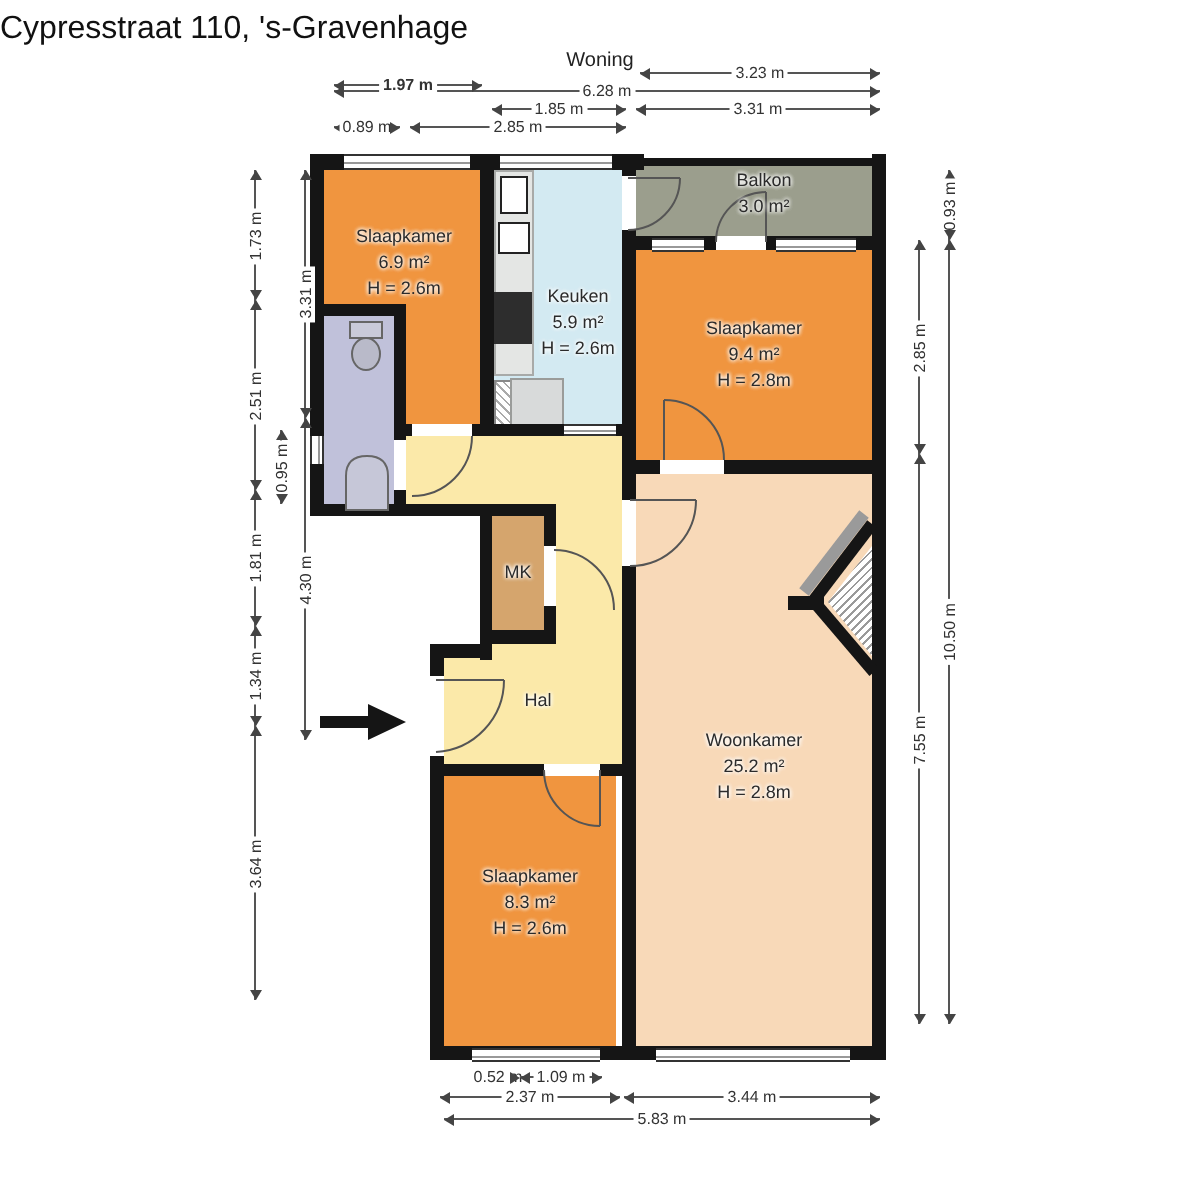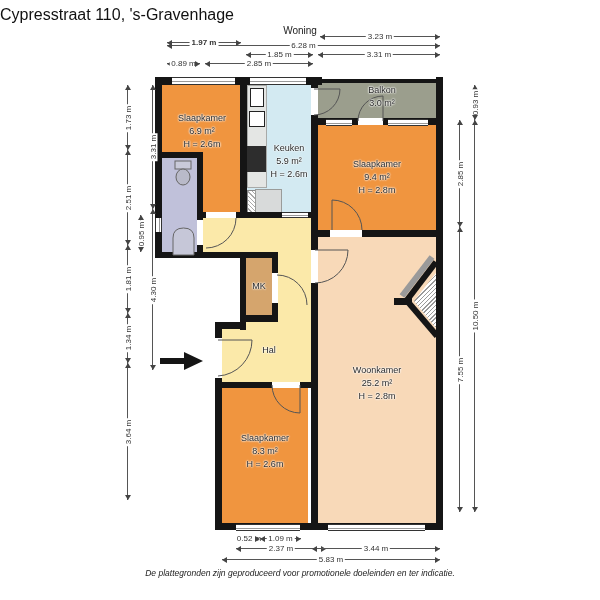--- a/index.html
+++ b/index.html
@@ -253,26 +253,25 @@
   <div class="dimv" style="left:459px;top:227px;height:285px;">
       <span>7.55 m</span>
     </div>
 
   <div class="dimh" style="left:238px;top:538px;width:22px;">
       <span>0.52 m</span>
     </div>
   <div class="dimh" style="left:260px;top:538px;width:41px;">
       <span>1.09 m</span>
     </div>
-  <div class="dimh" style="left:236px;top:548px;width:90px;">
+  <div class="dimh" style="left:220px;top:548px;width:90px;">
       <span>2.37 m</span>
     </div>
   <div class="dimh" style="left:312px;top:548px;width:128px;">
       <span>3.44 m</span>
     </div>
   <div class="dimh" style="left:222px;top:559px;width:218px;">
       <span>5.83 m</span>
     </div>
 </div>
 
 <div class="abs footer" style="top:568px;">
-  <div>De plattegronden zijn geproduceerd voor promotionele doeleinden en ter indicatie.</div>
 </div>
 
 </body></html>

